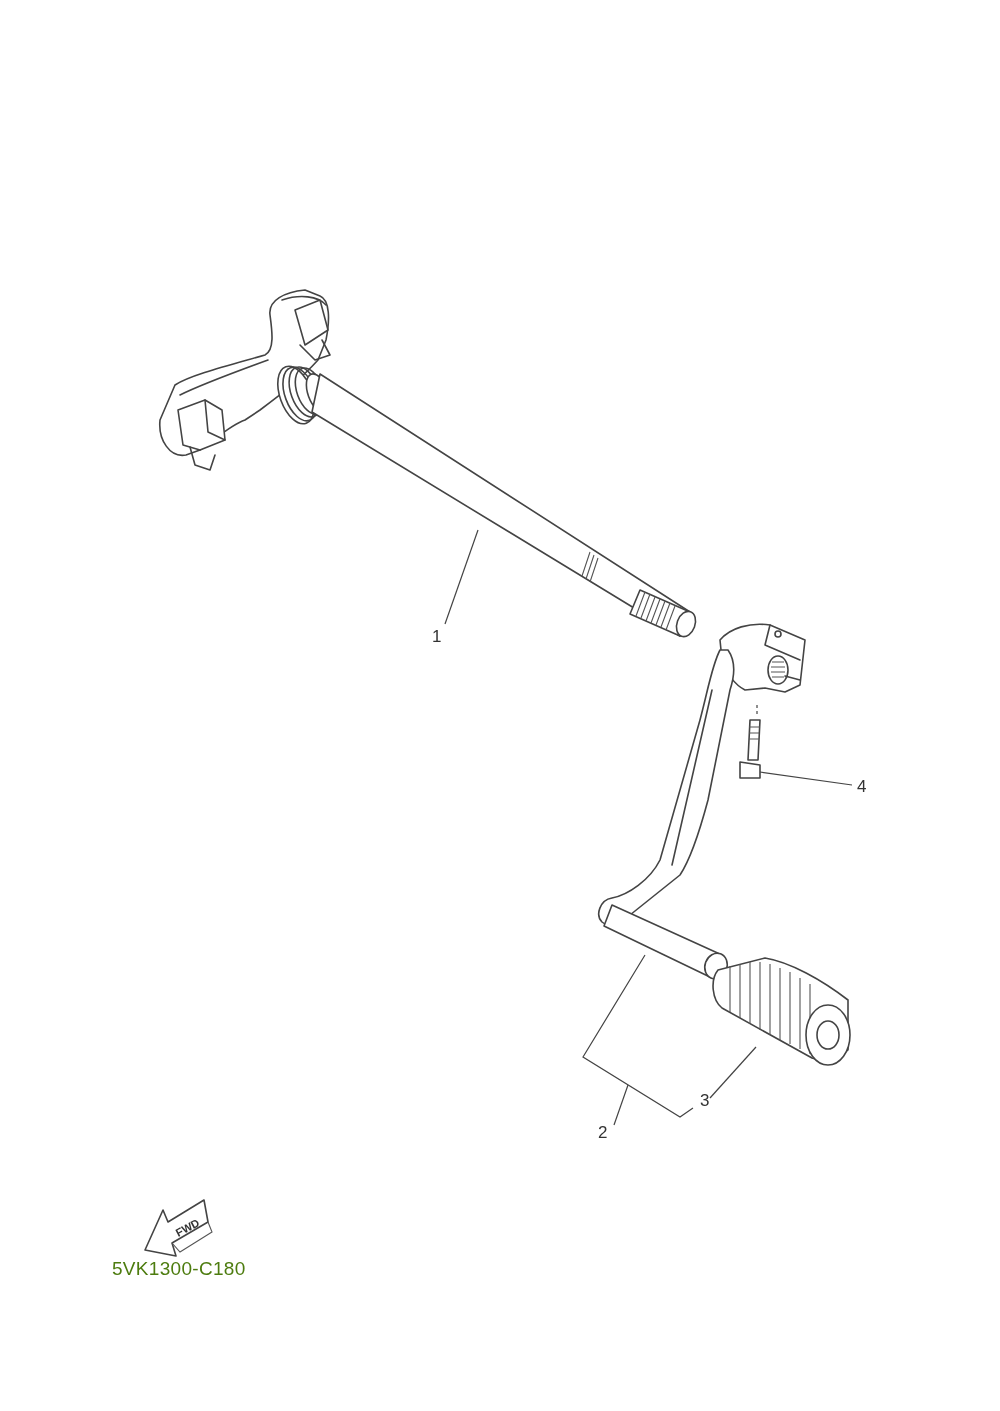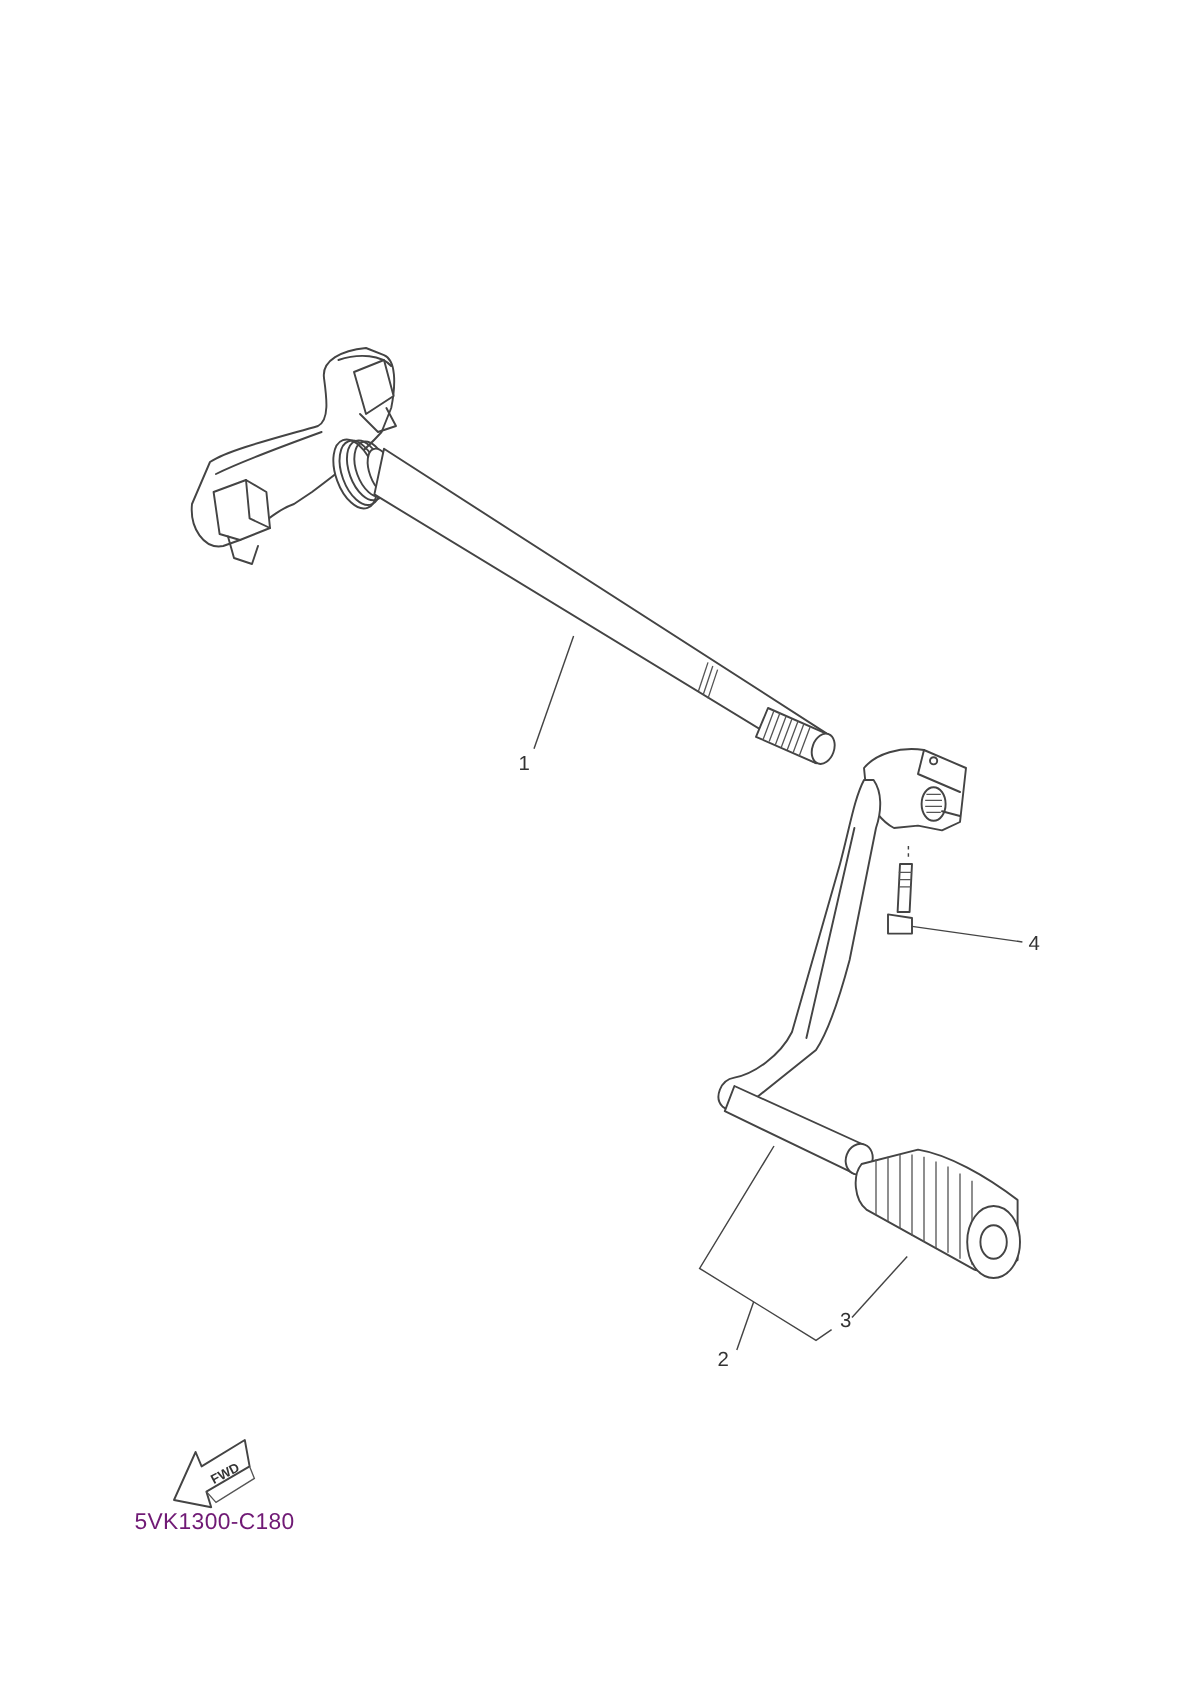--- a/index.html
+++ b/index.html
@@ -1,20 +1,20 @@
 <!DOCTYPE html>
 <html><head>
   <meta charset="utf-8">
   <style>
     html, body { margin: 0; padding: 0; background: #ffffff; }
     body { width: 1000px; height: 1411px; position: relative; overflow: hidden;
            font-family: "Liberation Sans", sans-serif; }
     #diagram { position: absolute; left: 0; top: 0; width: 1000px; height: 1411px; }
     .callout { position: absolute; font-size: 17px; color: #333; line-height: 1; }
-    .code { position: absolute; left: 112px; top: 1258px; font-size: 19px; color: #701a75; letter-spacing: 0.3px; }
+    .code { position: absolute; left: 112px; top: 1258px; font-size: 19px; color: #4d7c0f; letter-spacing: 0.3px; }
     svg .ln { fill: none; stroke: #444; stroke-width: 1.6; stroke-linejoin: round; stroke-linecap: round; }
     svg .ln-thin { fill: none; stroke: #555; stroke-width: 1.1; }
     svg .fill-w { fill: #fff; stroke: #444; stroke-width: 1.6; stroke-linejoin: round; }
     svg .leader { fill: none; stroke: #444; stroke-width: 1.2; }
   </style>
 </head>
 <body>
 
 <svg id="diagram" viewBox="0 0 1000 1411" xmlns="http://www.w3.org/2000/svg">
 

